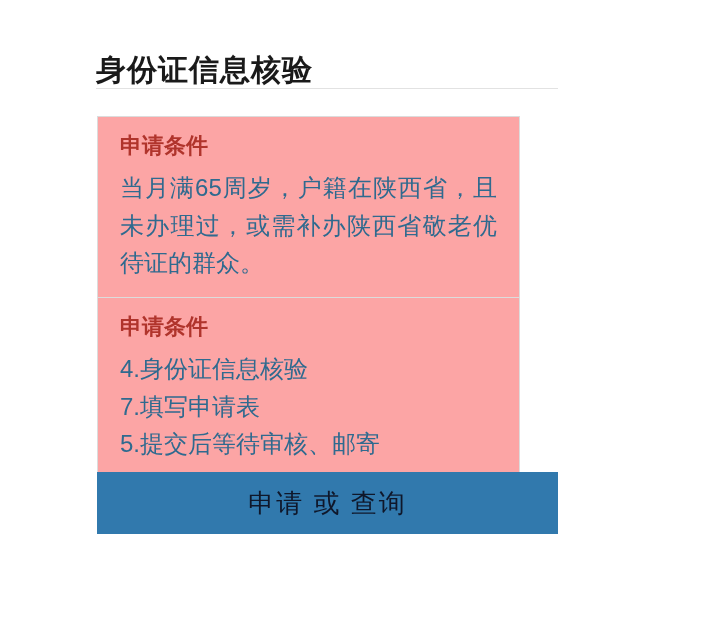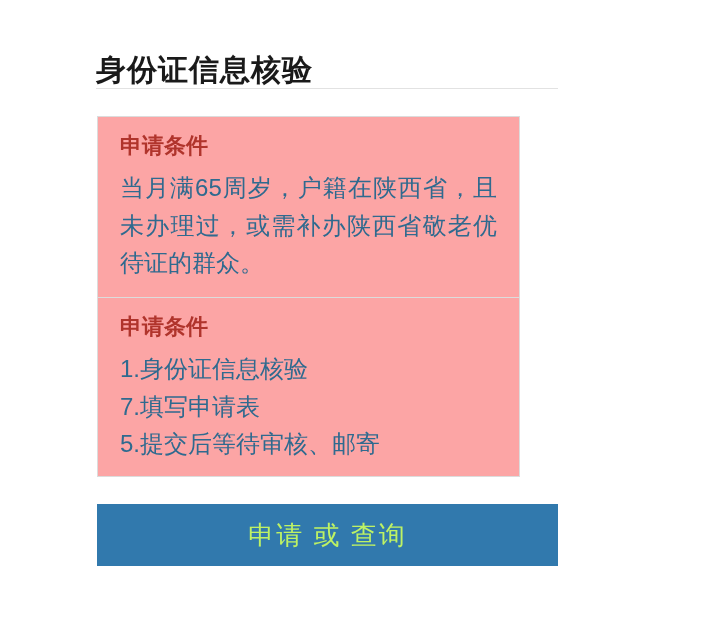--- a/index.html
+++ b/index.html
@@ -77,26 +77,26 @@
   }
   .steps-list li {
     font-size: 24px;
     line-height: 1.55;
     color: #2f6a8f;
     white-space: nowrap;
   }
   .action-button {
     position: absolute;
     left: 97px;
-    top: 504px;
+    top: 472px;
     width: 461px;
     height: 62px;
     background: #3179ad;
     border: none;
-    color: #bef264;
+    color: #0f172a;
     font-size: 26px;
     font-family: "Liberation Sans", sans-serif;
     letter-spacing: 2px;
     cursor: pointer;
     display: flex;
     align-items: center;
     justify-content: center;
   }
 </style>
 </head>
@@ -111,21 +111,21 @@
   <div class="info-card">
 
     <div class="card-section first">
       <div class="section-heading">申请条件</div>
       <p class="section-body">当月满65周岁，户籍在陕西省，且未办理过，或需补办陕西省敬老优待证的群众。</p>
     </div>
 
     <div class="card-section">
       <div class="section-heading">申请条件</div>
       <ul class="steps-list">
-        <li>1.身份证信息核验</li>
+        <li>4.身份证信息核验</li>
         <li>7.填写申请表</li>
         <li>5.提交后等待审核、邮寄</li>
       </ul>
     </div>
 
   </div>
 
   <button class="action-button">申请 或 查询</button>
 
 </div>

